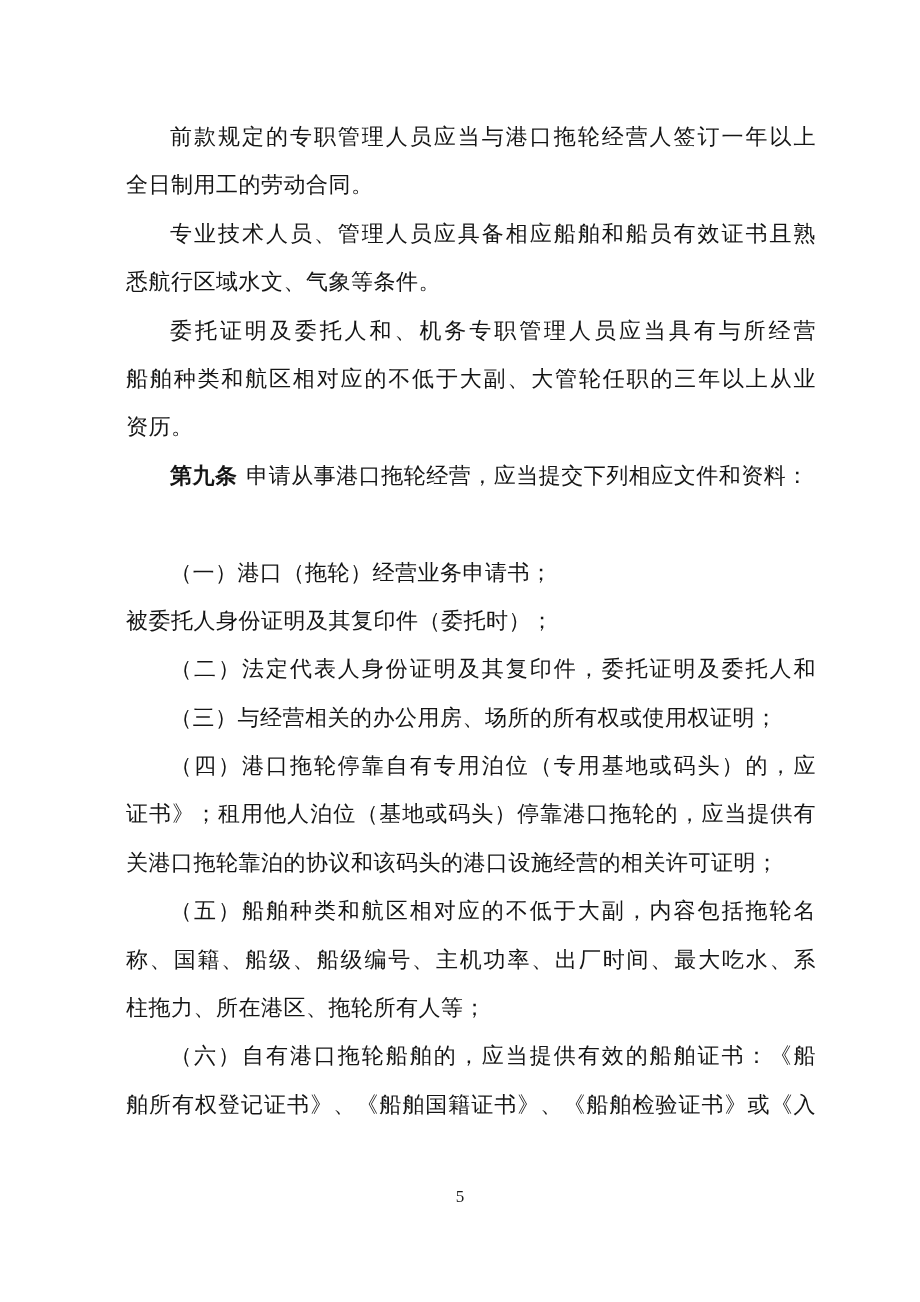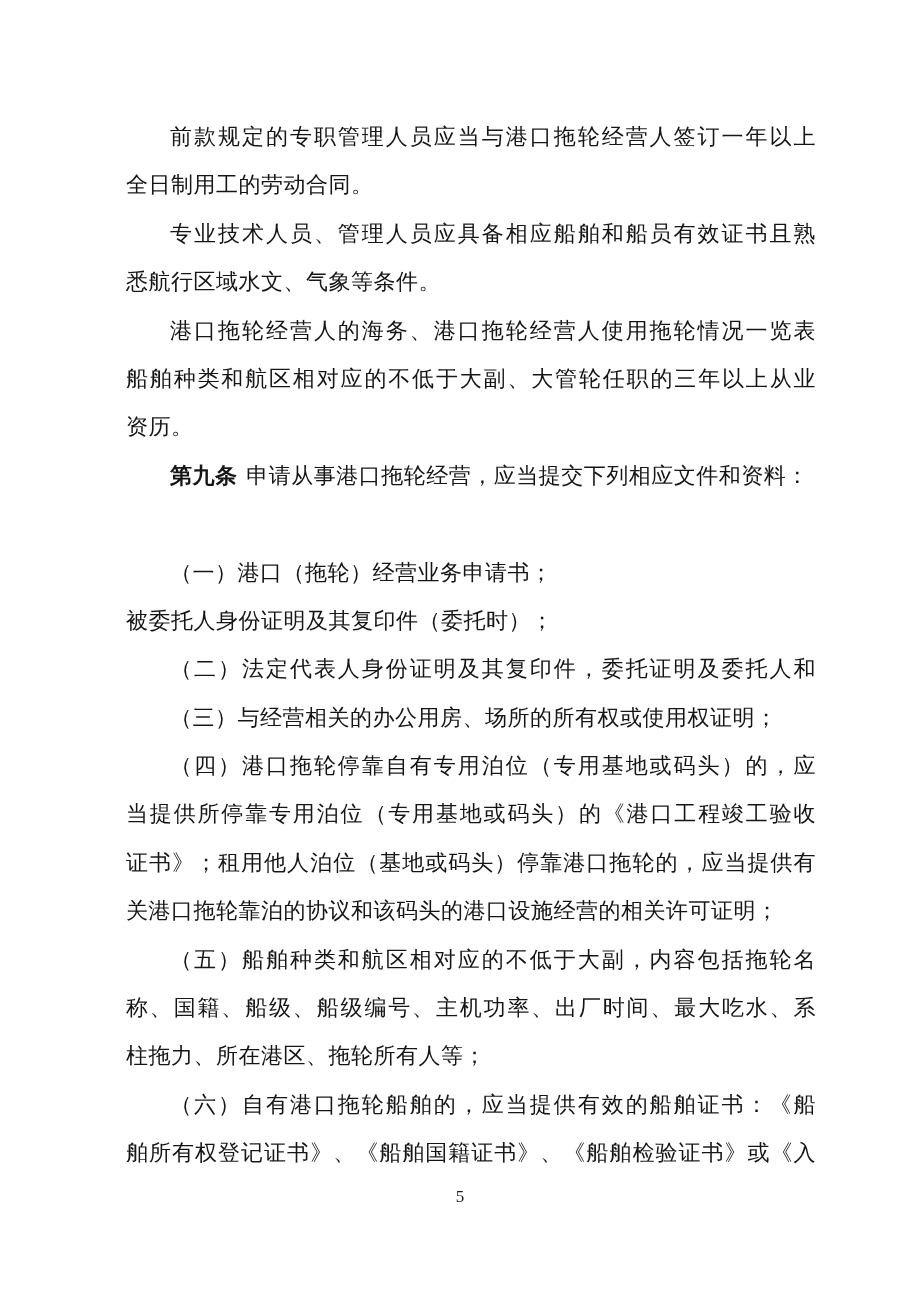--- a/index.html
+++ b/index.html
@@ -59,39 +59,38 @@
 
 <div class="page">
   <div class="text-block">
 
     <div class="line first stretch">前款规定的专职管理人员应当与港口拖轮经营人签订一年以上</div>
     <div class="line">全日制用工的劳动合同。</div>
 
     <div class="line first stretch">专业技术人员、管理人员应具备相应船舶和船员有效证书且熟</div>
     <div class="line">悉航行区域水文、气象等条件。</div>
 
-    <div class="line first stretch">港口拖轮经营人的海务、港口拖轮经营人使用拖轮情况一览表</div>
+    <div class="line first stretch">委托证明及委托人和、机务专职管理人员应当具有与所经营</div>
     <div class="line stretch">船舶种类和航区相对应的不低于大副、大管轮任职的三年以上从业</div>
     <div class="line">资历。</div>
 
     <div class="line first">
       <span class="term">第九条</span><span>申请从事港口拖轮经营，应当提交下列相应文件和资料：</span>
     </div>
 
     <div class="line blank"></div>
 
     <div class="line first">（一）港口（拖轮）经营业务申请书；</div>
 
     <div class="line">被委托人身份证明及其复印件（委托时）；</div>
     <div class="line first stretch">（二）法定代表人身份证明及其复印件，委托证明及委托人和</div>
 
     <div class="line first">（三）与经营相关的办公用房、场所的所有权或使用权证明；</div>
 
     <div class="line first stretch">（四）港口拖轮停靠自有专用泊位（专用基地或码头）的，应</div>
-    <div class="line stretch">当提供所停靠专用泊位（专用基地或码头）的《港口工程竣工验收</div>
     <div class="line stretch">证书》；租用他人泊位（基地或码头）停靠港口拖轮的，应当提供有</div>
     <div class="line">关港口拖轮靠泊的协议和该码头的港口设施经营的相关许可证明；</div>
 
     <div class="line first stretch">（五）船舶种类和航区相对应的不低于大副，内容包括拖轮名</div>
     <div class="line stretch">称、国籍、船级、船级编号、主机功率、出厂时间、最大吃水、系</div>
     <div class="line">柱拖力、所在港区、拖轮所有人等；</div>
 
     <div class="line first stretch">（六）自有港口拖轮船舶的，应当提供有效的船舶证书：《船</div>
     <div class="line stretch">舶所有权登记证书》、《船舶国籍证书》、《船舶检验证书》或《入级</div>
 

